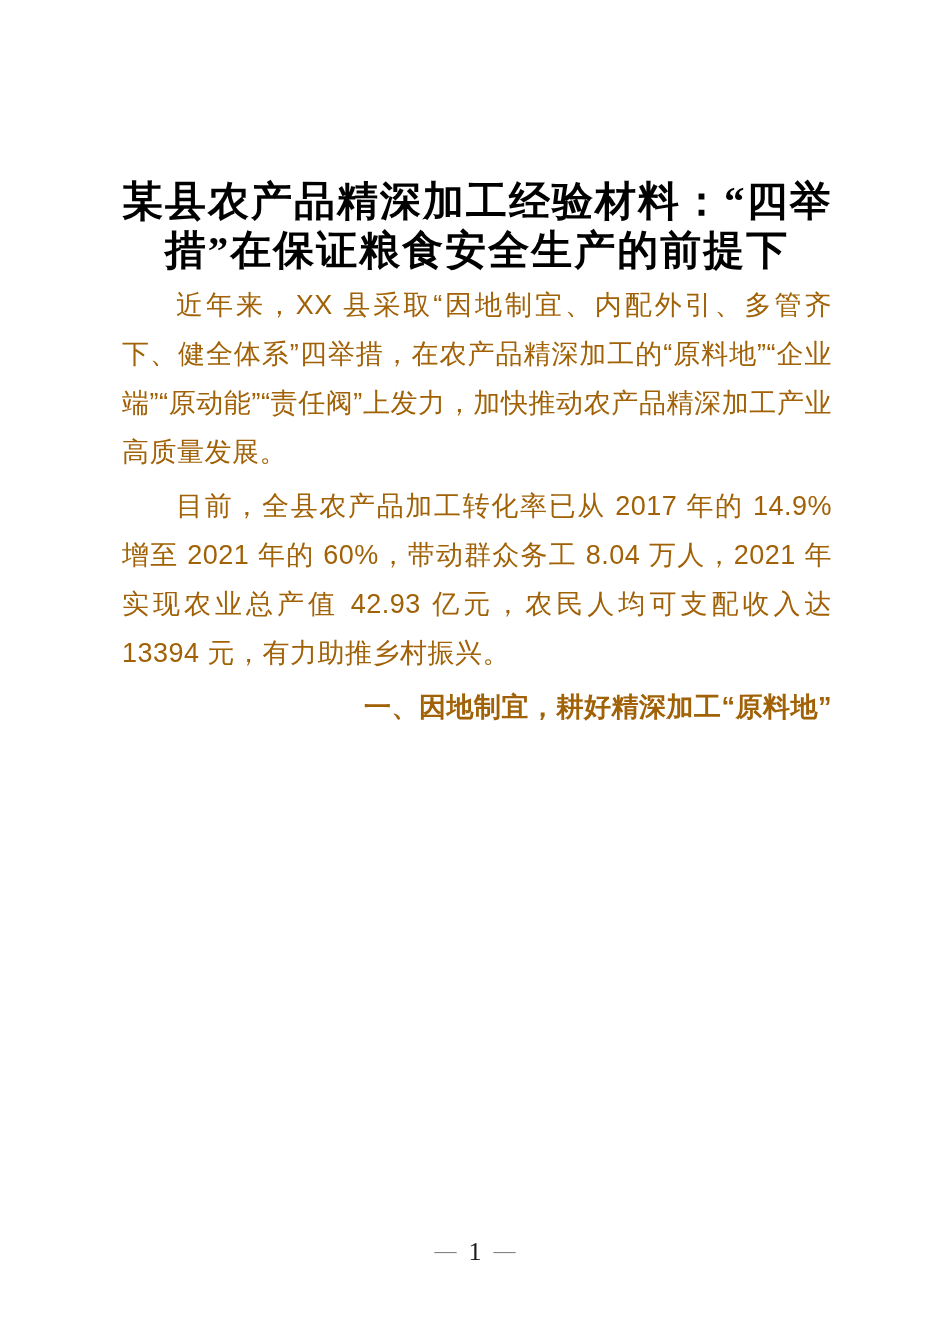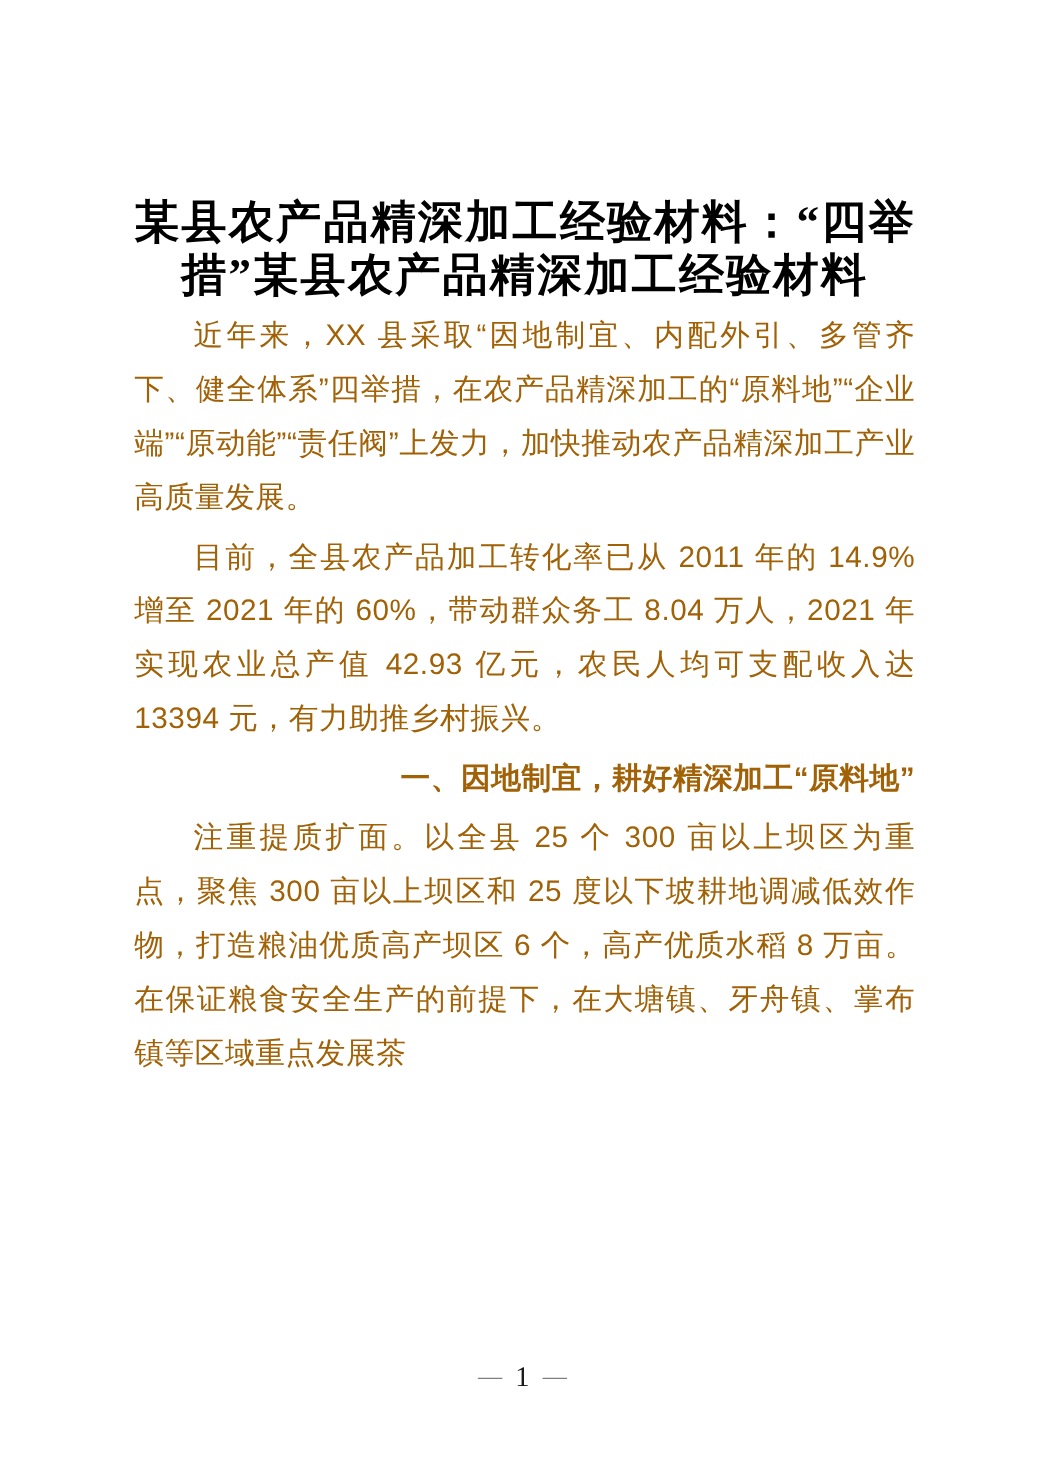--- a/index.html
+++ b/index.html
@@ -71,30 +71,29 @@
   }
 </style>
 </head>
 <body>
 
 <div class="page">
   <div class="content">
 
     <h1 class="doc-title">
       <div class="title-line">某县农产品精深加工经验材料：“四举</div>
-      <div class="title-line">措”某县农产品精深加工经验材料</div>
+      <div class="title-line">措”在保证粮食安全生产的前提下</div>
     </h1>
 
     <p class="para">近年来，XX 县采取“因地制宜、内配外引、多管齐下、健全体系”四举措，在农产品精深加工的“原料地”“企业端”“原动能”“责任阀”上发力，加快推动农产品精深加工产业高质量发展。</p>
 
-    <p class="para">目前，全县农产品加工转化率已从 2011 年的 14.9%增至 2021 年的 60%，带动群众务工 8.04 万人，2021 年实现农业总产值 42.93 亿元，农民人均可支配收入达 13394 元，有力助推乡村振兴。</p>
+    <p class="para">目前，全县农产品加工转化率已从 2017 年的 14.9%增至 2021 年的 60%，带动群众务工 8.04 万人，2021 年实现农业总产值 42.93 亿元，农民人均可支配收入达 13394 元，有力助推乡村振兴。</p>
 
     <p class="para section-heading">一、因地制宜，耕好精深加工“原料地”</p>
 
 
-    <p class="para">注重提质扩面。以全县 25 个 300 亩以上坝区为重点，聚焦 300 亩以上坝区和 25 度以下坡耕地调减低效作物，打造粮油优质高产坝区 6 个，高产优质水稻 8 万亩。在保证粮食安全生产的前提下，在大塘镇、牙舟镇、掌布镇等区域重点发展茶</p>
 
   </div>
 
   <div class="footer">
     <span class="dash">—</span><span class="page-num">1</span><span class="dash">—</span>
   </div>
 </div>
 
 </body></html>

